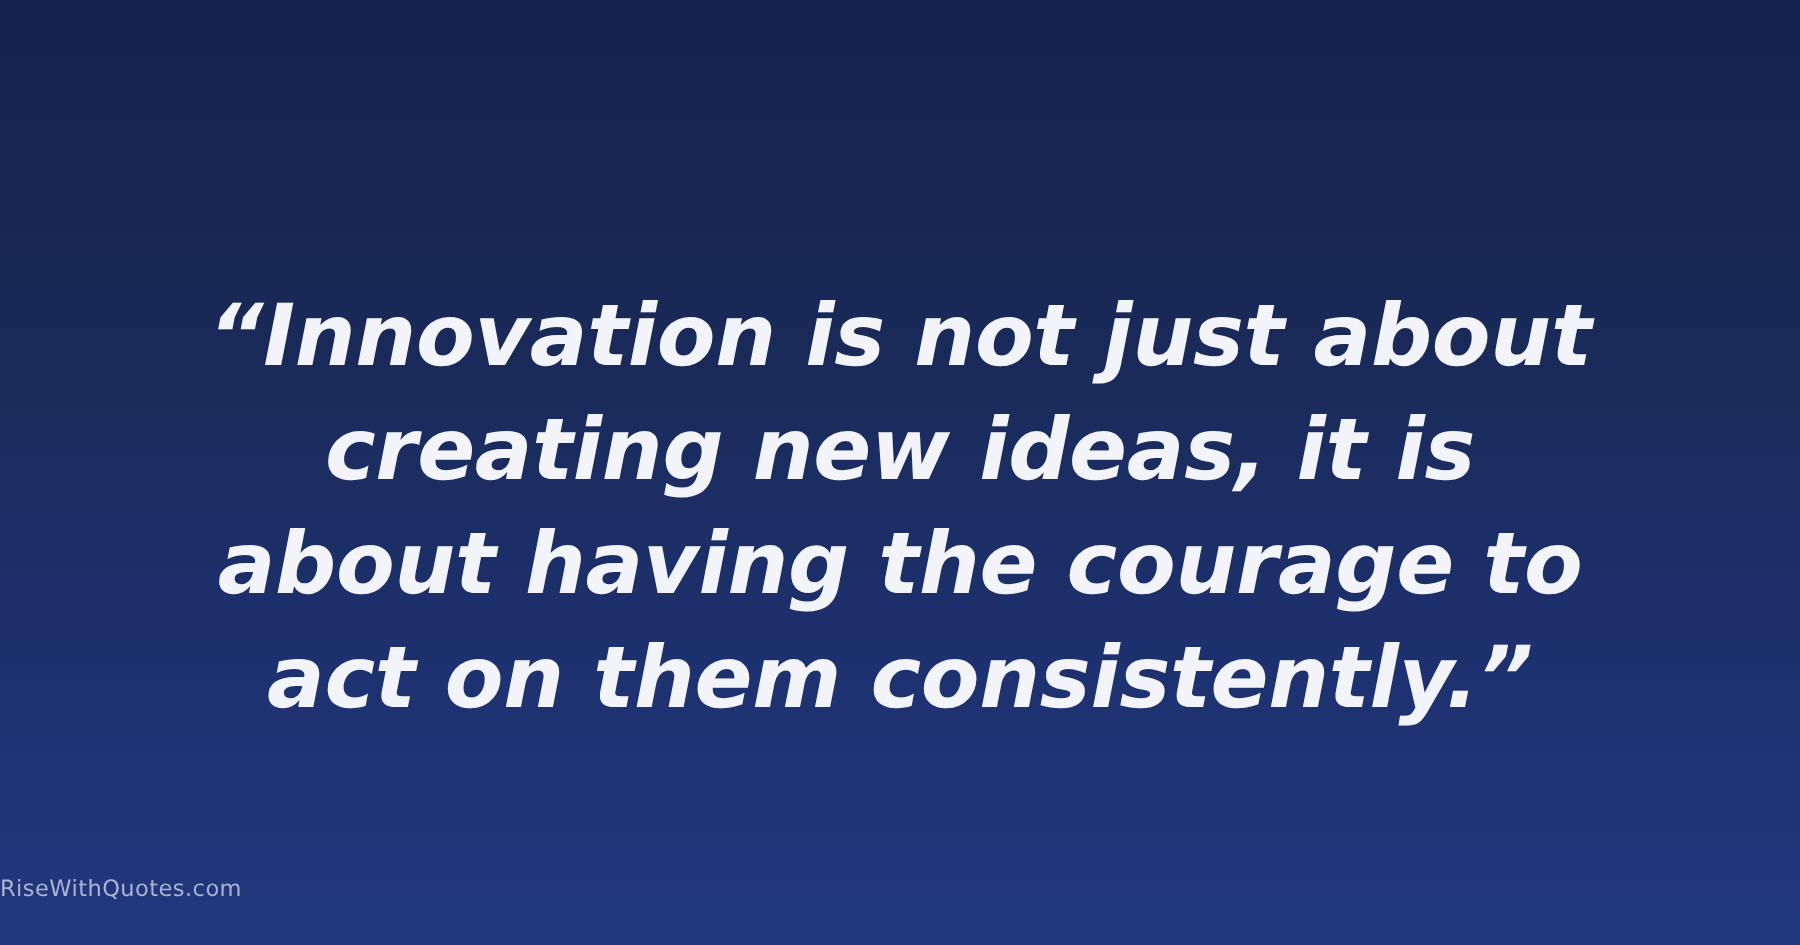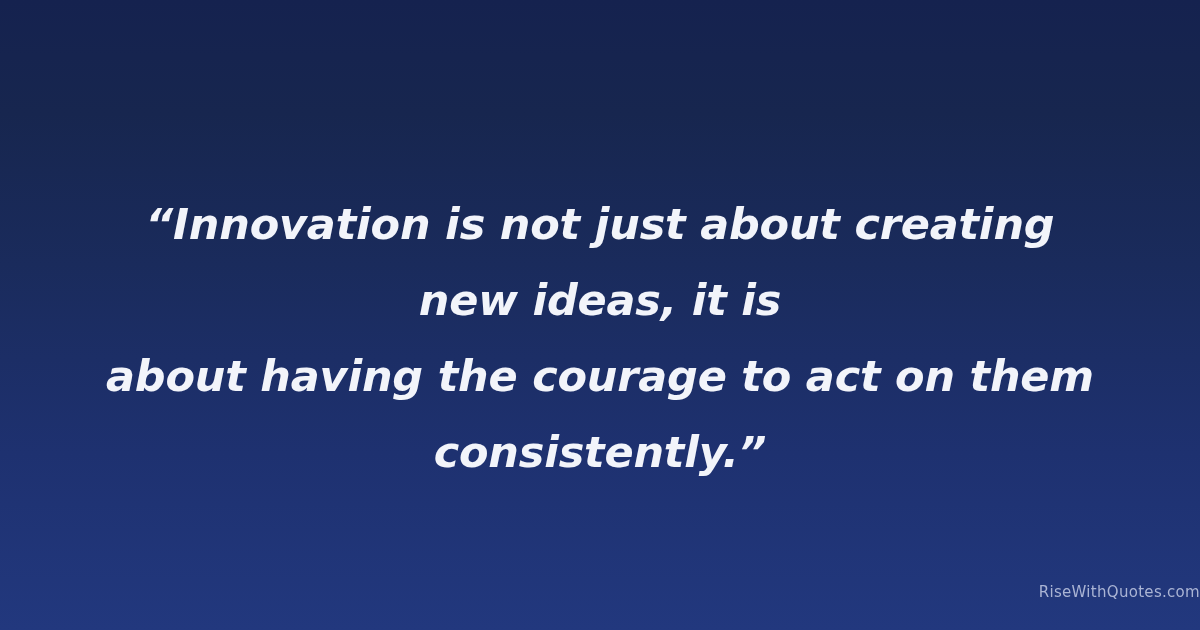--- a/index.html
+++ b/index.html
@@ -40,21 +40,21 @@
     left: 0;
     right: 0;
     padding: 0 96px;
     box-sizing: border-box;
     text-align: center;
   }
 
   #quote-text {
     margin: 0;
     font-family: "DejaVu Sans", "Liberation Sans", sans-serif;
-    font-size: 43px;
+    font-size: 57px;
     font-weight: bold;
     font-style: italic;
     line-height: 76px;
     letter-spacing: -0.2px;
     color: #f2f4fa;
     white-space: pre-line;
     text-align: center;
   }
 
   
@@ -71,21 +71,21 @@
     color: #f2f4fa;
     letter-spacing: 0.2px;
   }
 
   
   #footer {
     position: absolute;
     top: 583px;
     left: 0;
     right: 0;
-    text-align: right;
+    text-align: left;
     font-family: "DejaVu Sans", "Liberation Sans", sans-serif;
     font-size: 15px;
     font-weight: normal;
     color: #aab4d4;
     letter-spacing: 0.3px;
   }
 </style>
 </head>
 <body>
 

